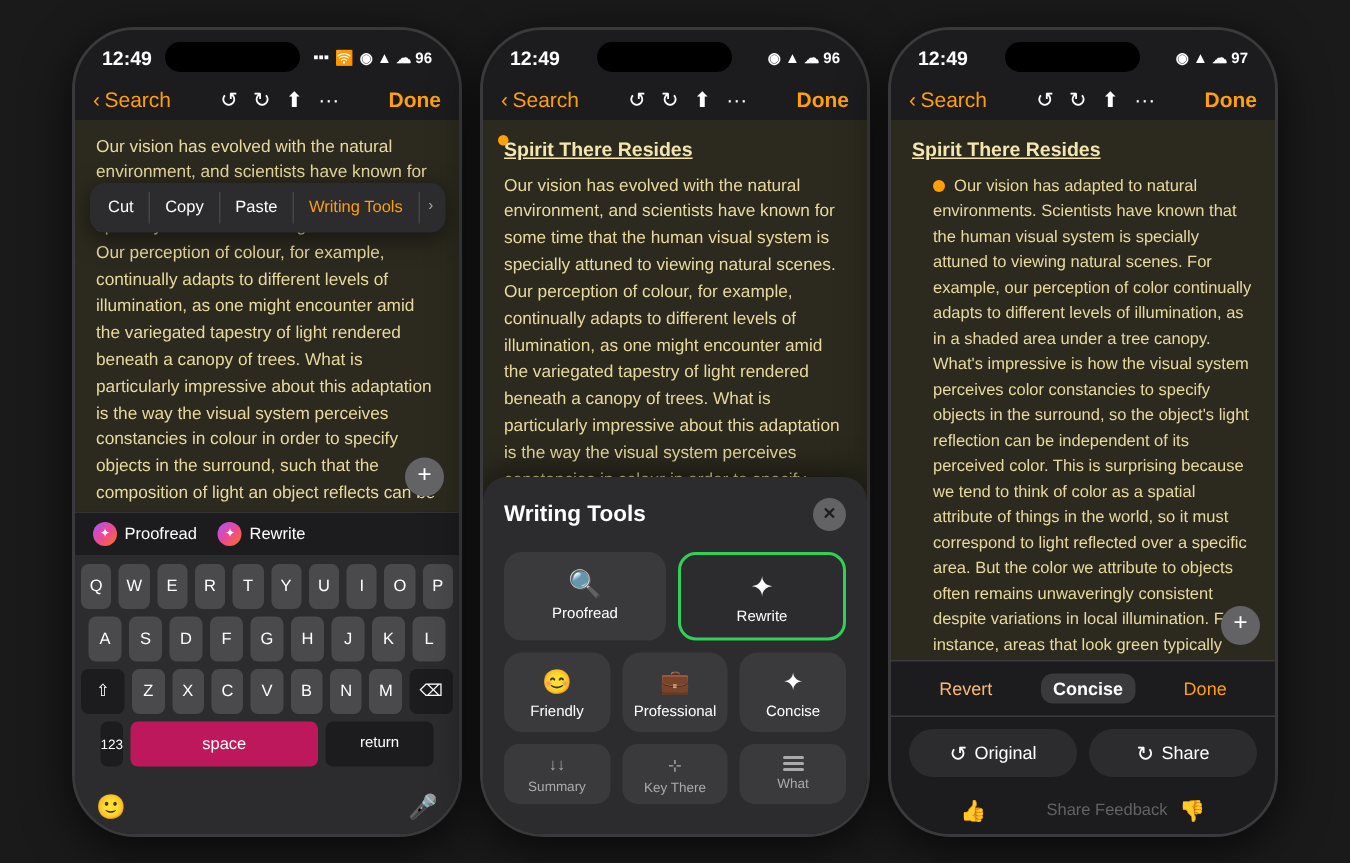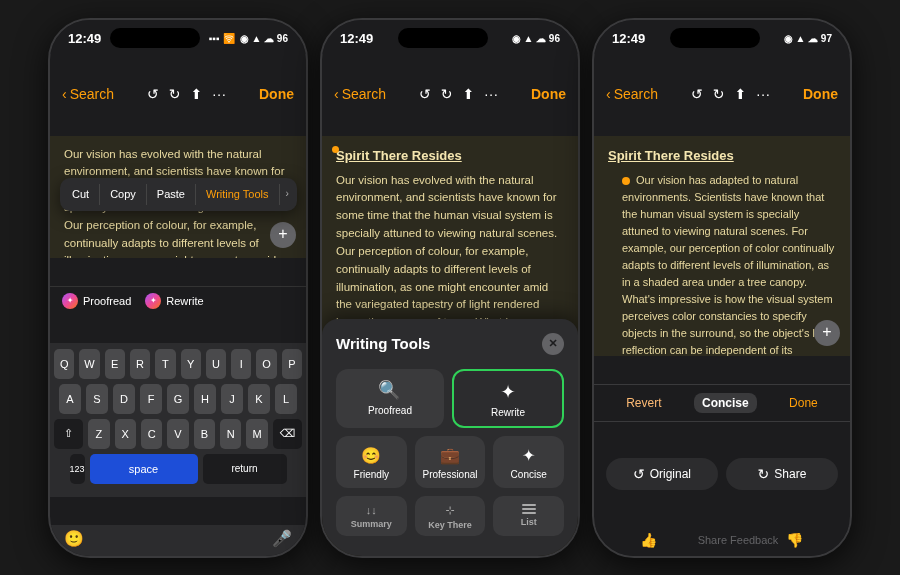--- a/index.html
+++ b/index.html
@@ -24,21 +24,20 @@
       width: 260px;
       height: 540px;
       background: #1c1c1e;
       border-radius: 42px;
       border: 2px solid #3a3a3c;
       overflow: hidden;
       position: relative;
       box-shadow: 0 8px 32px rgba(0,0,0,0.7);
       display: flex;
       flex-direction: column;
-      gap: 28px;
     }
     
     .status-bar {
       display: flex;
       justify-content: space-between;
       align-items: center;
       padding: 8px 18px 4px;
       font-size: 11px;
       font-weight: 600;
       color: #fff;
@@ -153,23 +152,23 @@
       font-size: 11px;
       border-radius: 5px;
       width: 22px;
       height: 30px;
       display: flex;
       align-items: center;
       justify-content: center;
       font-weight: 500;
     }
     .key.wide { width: 30px; }
-    .key.space { width: 108px; background: #1d4ed8; }
+    .key.space { width: 125px; background: #be185d; }
     .key.dark { background: #1c1c1e; }
-    .key.return { width: 84px; background: #1c1c1e; font-size: 10px; }
+    .key.return { width: 72px; background: #1c1c1e; font-size: 10px; }
     .bottom-bar {
       background: #2c2c2e;
       padding: 4px 14px 8px;
       display: flex;
       justify-content: space-between;
       align-items: center;
       flex-shrink: 0;
     }
     .bottom-icon { color: #636366; font-size: 16px; }
 
@@ -254,21 +253,21 @@
       flex: 1;
       background: #3a3a3c;
       border-radius: 10px;
       padding: 8px 4px 6px;
       display: flex;
       flex-direction: column;
       align-items: center;
       gap: 3px;
     }
     .tool-xs .tool-icon { font-size: 13px; color: #aaa; }
-    .tool-xs .tool-label { font-size: 9px; color: #aaa; font-weight: 700; }
+    .tool-xs .tool-label { font-size: 9px; color: #aaa; font-weight: 400; }
     
     .list-icon { display: flex; flex-direction: column; gap: 2px; }
     .list-icon .line { width: 14px; height: 2px; background: #aaa; border-radius: 1px; }
     
     .table-icon { display: grid; grid-template-columns: 1fr 1fr 1fr; gap: 1px; width: 14px; height: 14px; }
     .table-cell { background: #aaa; border-radius: 1px; }
 
     
     .phone3-content {
       background: #2c2a1e;
@@ -544,21 +543,21 @@
           <div class="tool-xs">
             <span class="tool-icon" style="font-size:11px;">⊹</span>
             <span class="tool-label">Key There</span>
           </div>
           <div class="tool-xs">
             <div class="list-icon">
               <div class="line"></div>
                 <div class="line"></div>
                 <div class="line"></div>
             </div>
-            <span class="tool-label">List</span>
+            <span class="tool-label">What</span>
           </div>
         </div>
       </div>
     </div>
   </div>
 
   <div class="phone">
     <div class="status-bar">
       <span class="time">12:49</span>
       <div class="dynamic-island"></div>

